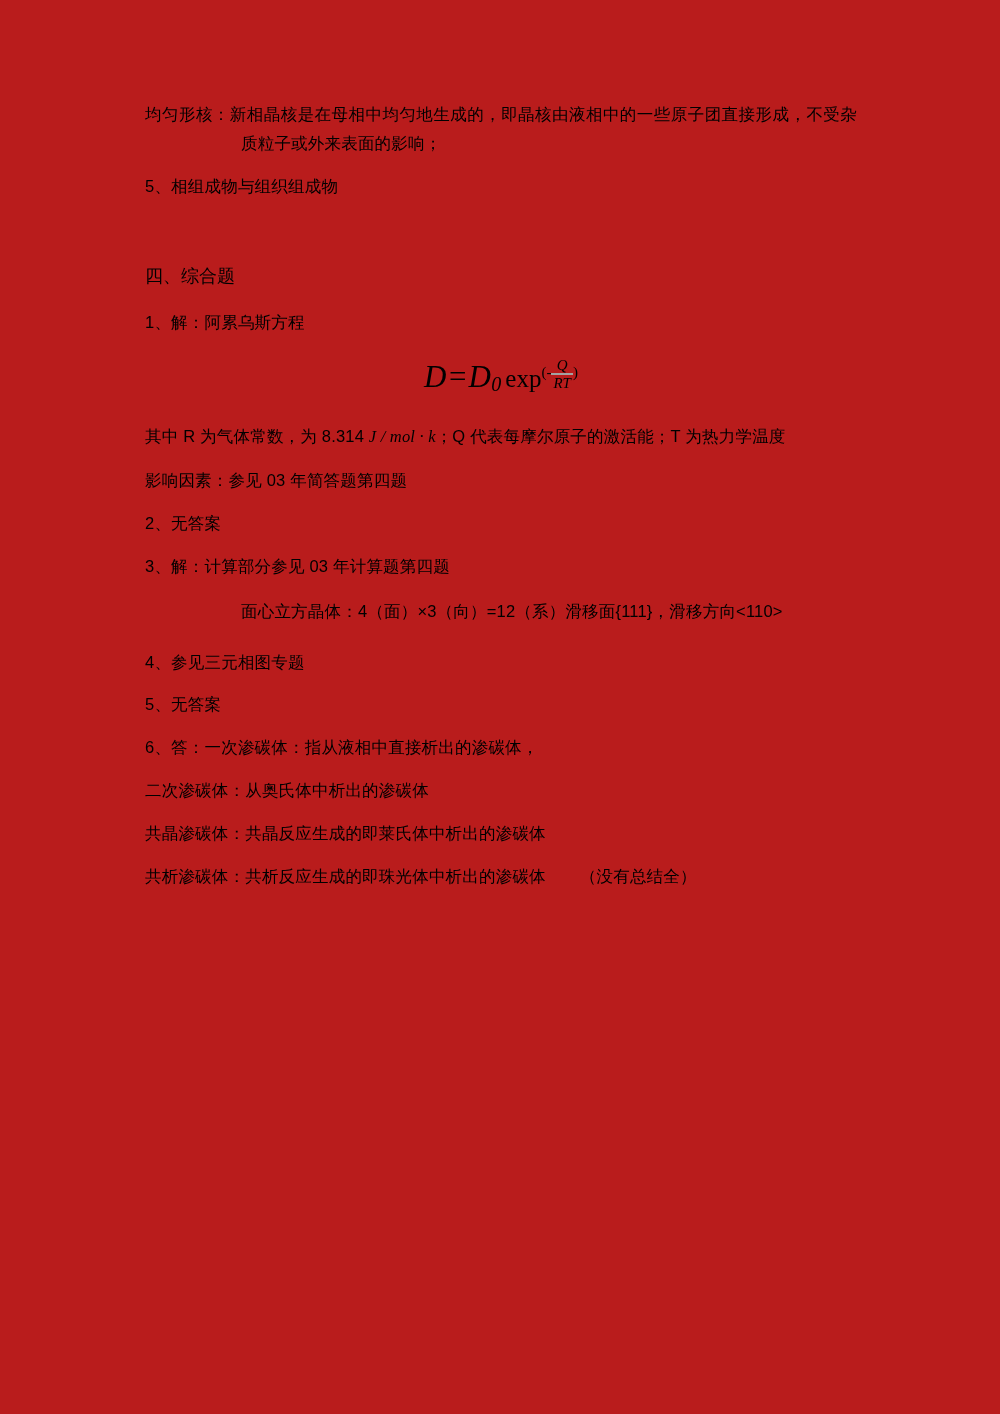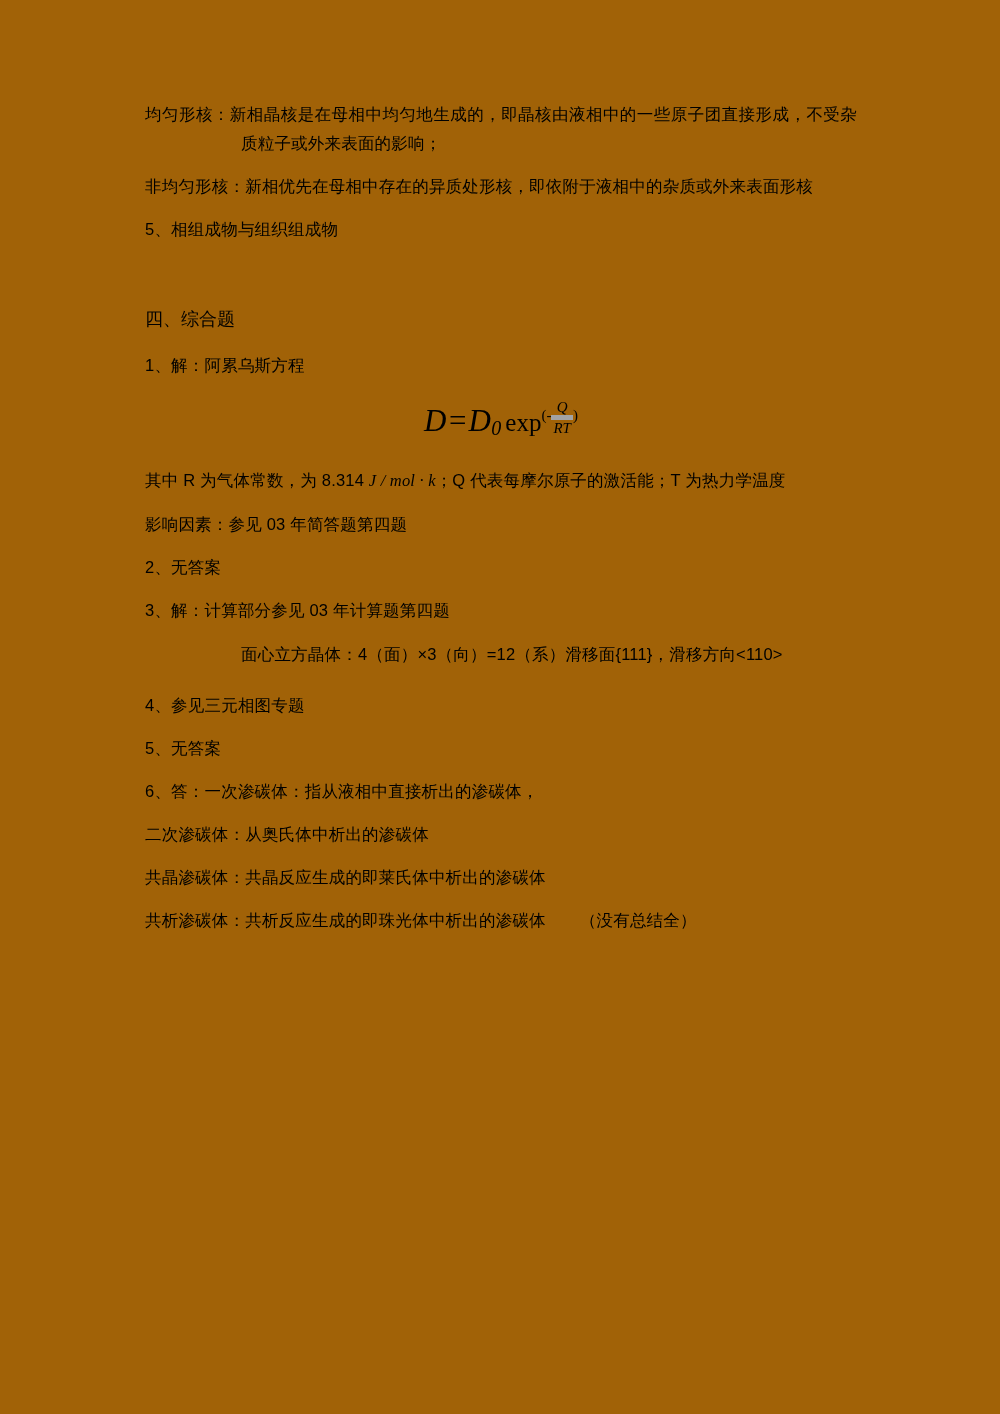--- a/index.html
+++ b/index.html
@@ -14,21 +14,21 @@
     color: #000000;
     position: relative;
     overflow: hidden;
   }
   .page {
     position: absolute;
     left: 0;
     top: 0;
     width: 1000px;
     height: 1414px;
-    background: #a16207;
+    background: #b91c1c;
   }
   .content {
     position: absolute;
     left: 145px;
     top: 100px;
     width: 712px;
   }
   .para {
     font-size: 16.5px;
     line-height: 1.75;
@@ -92,21 +92,21 @@
     line-height: 1.1;
     position: relative;
     top: 1px;
   }
   .frac .num {
     display: block;
     padding: 0 2px;
   }
   .frac .den {
     display: block;
-    border-top: 5px solid #a3a3a3;
+    border-top: 2px solid #a3a3a3;
     padding: 0 2px;
     font-family: Liberation Serif, serif;
   }
   .mathit {
     font-family: "Liberation Serif", serif;
     font-style: italic;
   }
   .num {
     font-family: "Liberation Serif", serif;
   }
@@ -115,21 +115,20 @@
   }
 </style>
 </head>
 <body>
 
 <div class="page">
   <div class="content">
 
     <p class="para hang">均匀形核：新相晶核是在母相中均匀地生成的，即晶核由液相中的一些原子团直接形成，不受杂质粒子或外来表面的影响；</p>
 
-    <p class="para hang">非均匀形核：新相优先在母相中存在的异质处形核，即依附于液相中的杂质或外来表面形核</p>
 
     <p class="para">5、相组成物与组织组成物</p>
 
     <div class="spacer-lg"></div>
 
     <p class="heading">四、综合题</p>
 
     <p class="para">1、解：阿累乌斯方程</p>
 
     <div class="formula">

